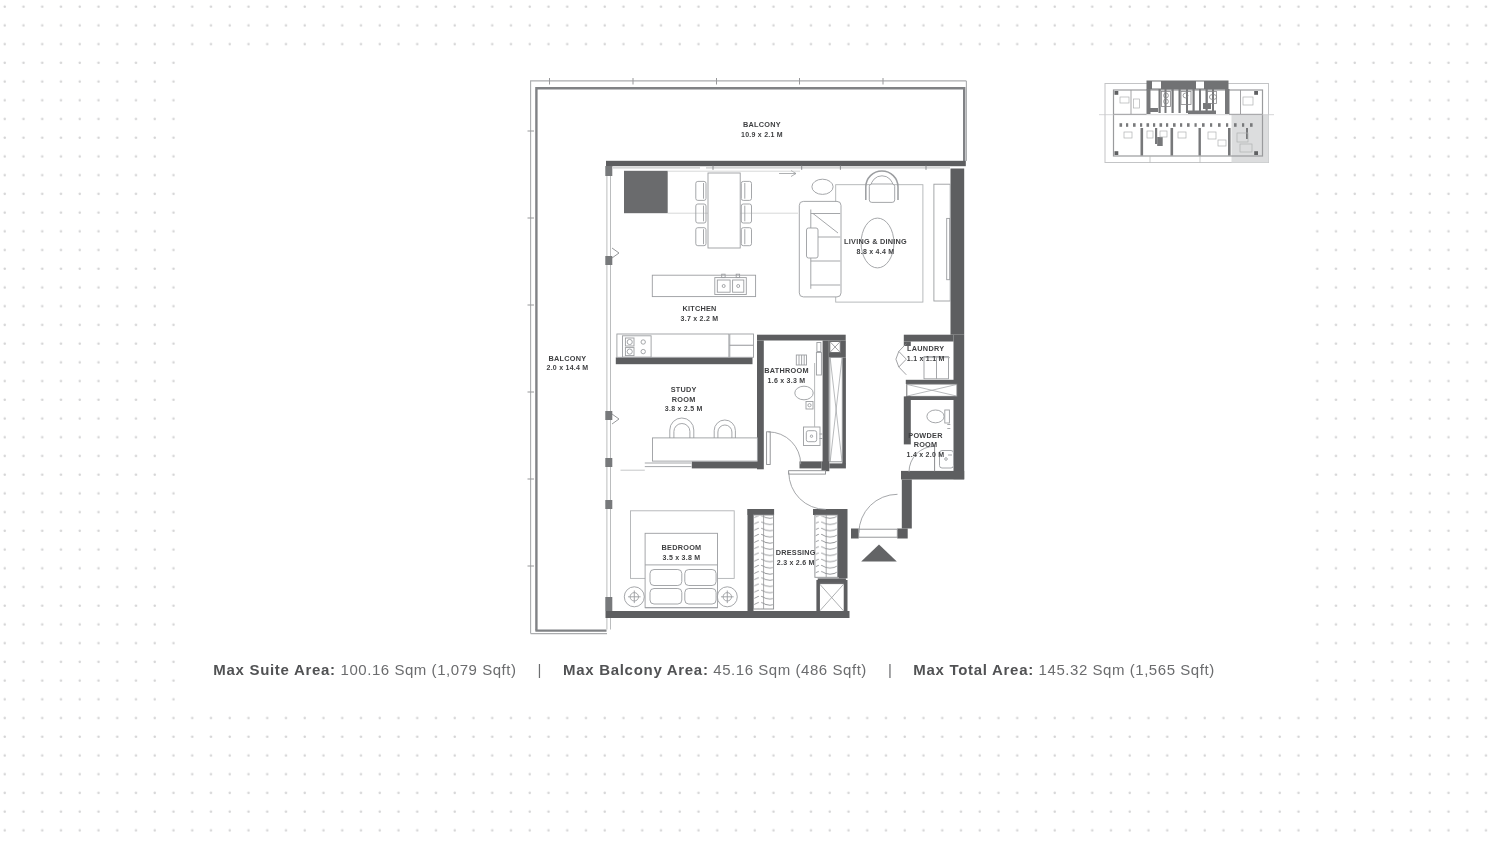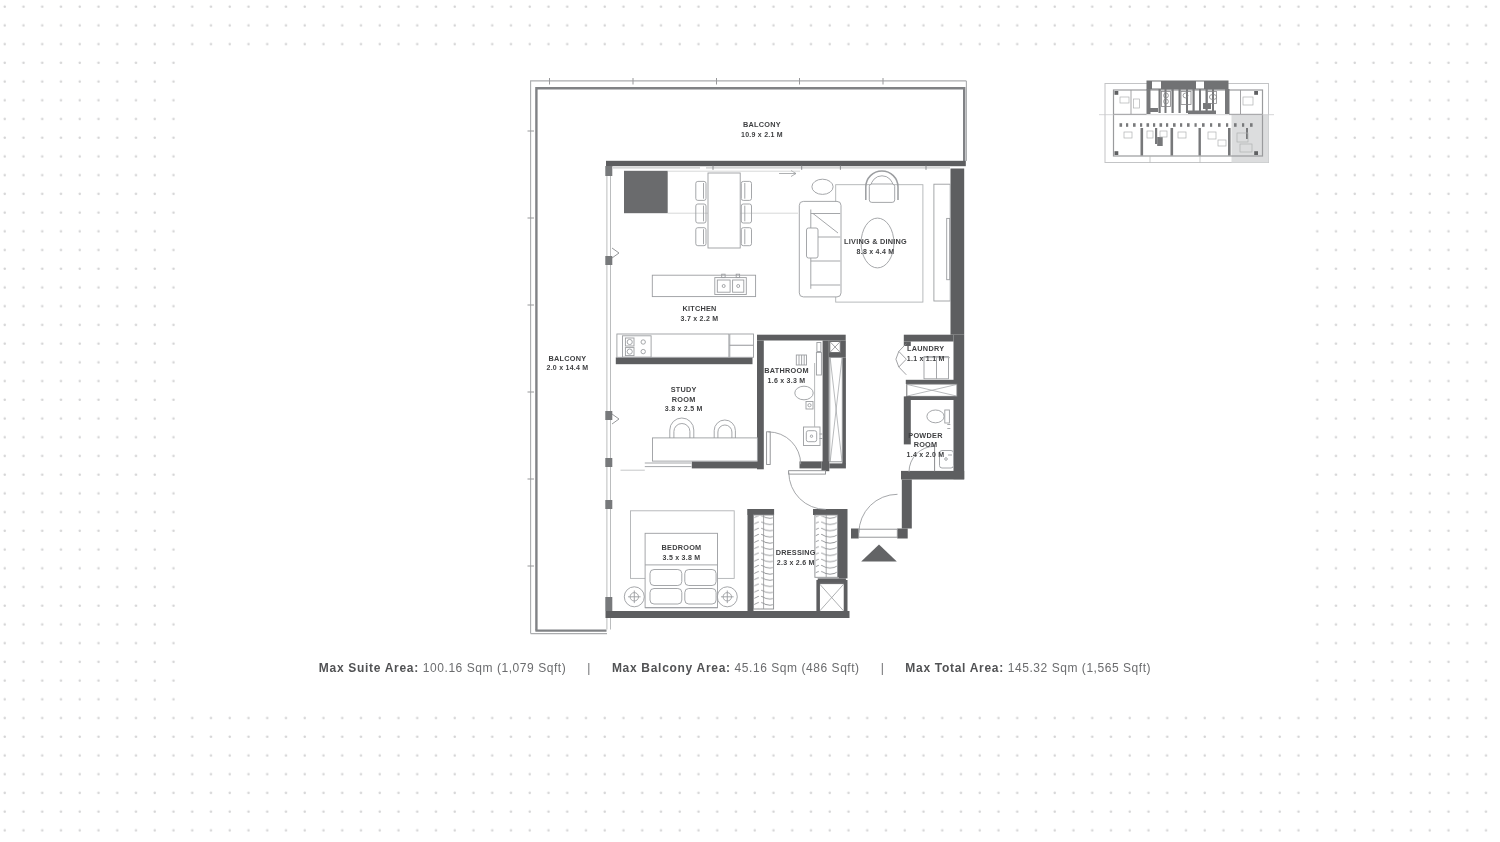--- a/index.html
+++ b/index.html
@@ -1,17 +1,17 @@
 <!DOCTYPE html>
 <html><head><meta charset="utf-8">
 <style>
 html,body{margin:0;padding:0;width:1500px;height:842px;background:#ffffff;overflow:hidden;}
 body{font-family:"Liberation Sans",sans-serif;}
 svg text{font-family:"Liberation Sans",sans-serif;}
-#caption{position:absolute;left:0;top:661px;width:1428px;text-align:center;font-size:12px;color:#6b6c6e;letter-spacing:0.55px;white-space:nowrap;padding-left:21px;}
+#caption{position:absolute;left:0;top:661px;width:1428px;text-align:center;font-size:15px;color:#6b6c6e;letter-spacing:0.55px;white-space:nowrap;}
 #caption b{font-weight:bold;color:#515254;letter-spacing:0.7px;}
 #caption .sep{display:inline-block;margin:0 21px;color:#6d6e70;font-weight:400;}
 </style></head>
 <body>
 <svg width="1500" height="842" viewBox="0 0 1500 842" shape-rendering="auto">
 <defs>
 <pattern id="dots" width="18.75" height="18.72" patternUnits="userSpaceOnUse">
 <circle cx="4.75" cy="6.7" r="1.25" fill="#d4d4d5"></circle>
 </pattern>
 <pattern id="hang" width="20" height="6.2" patternUnits="userSpaceOnUse">

